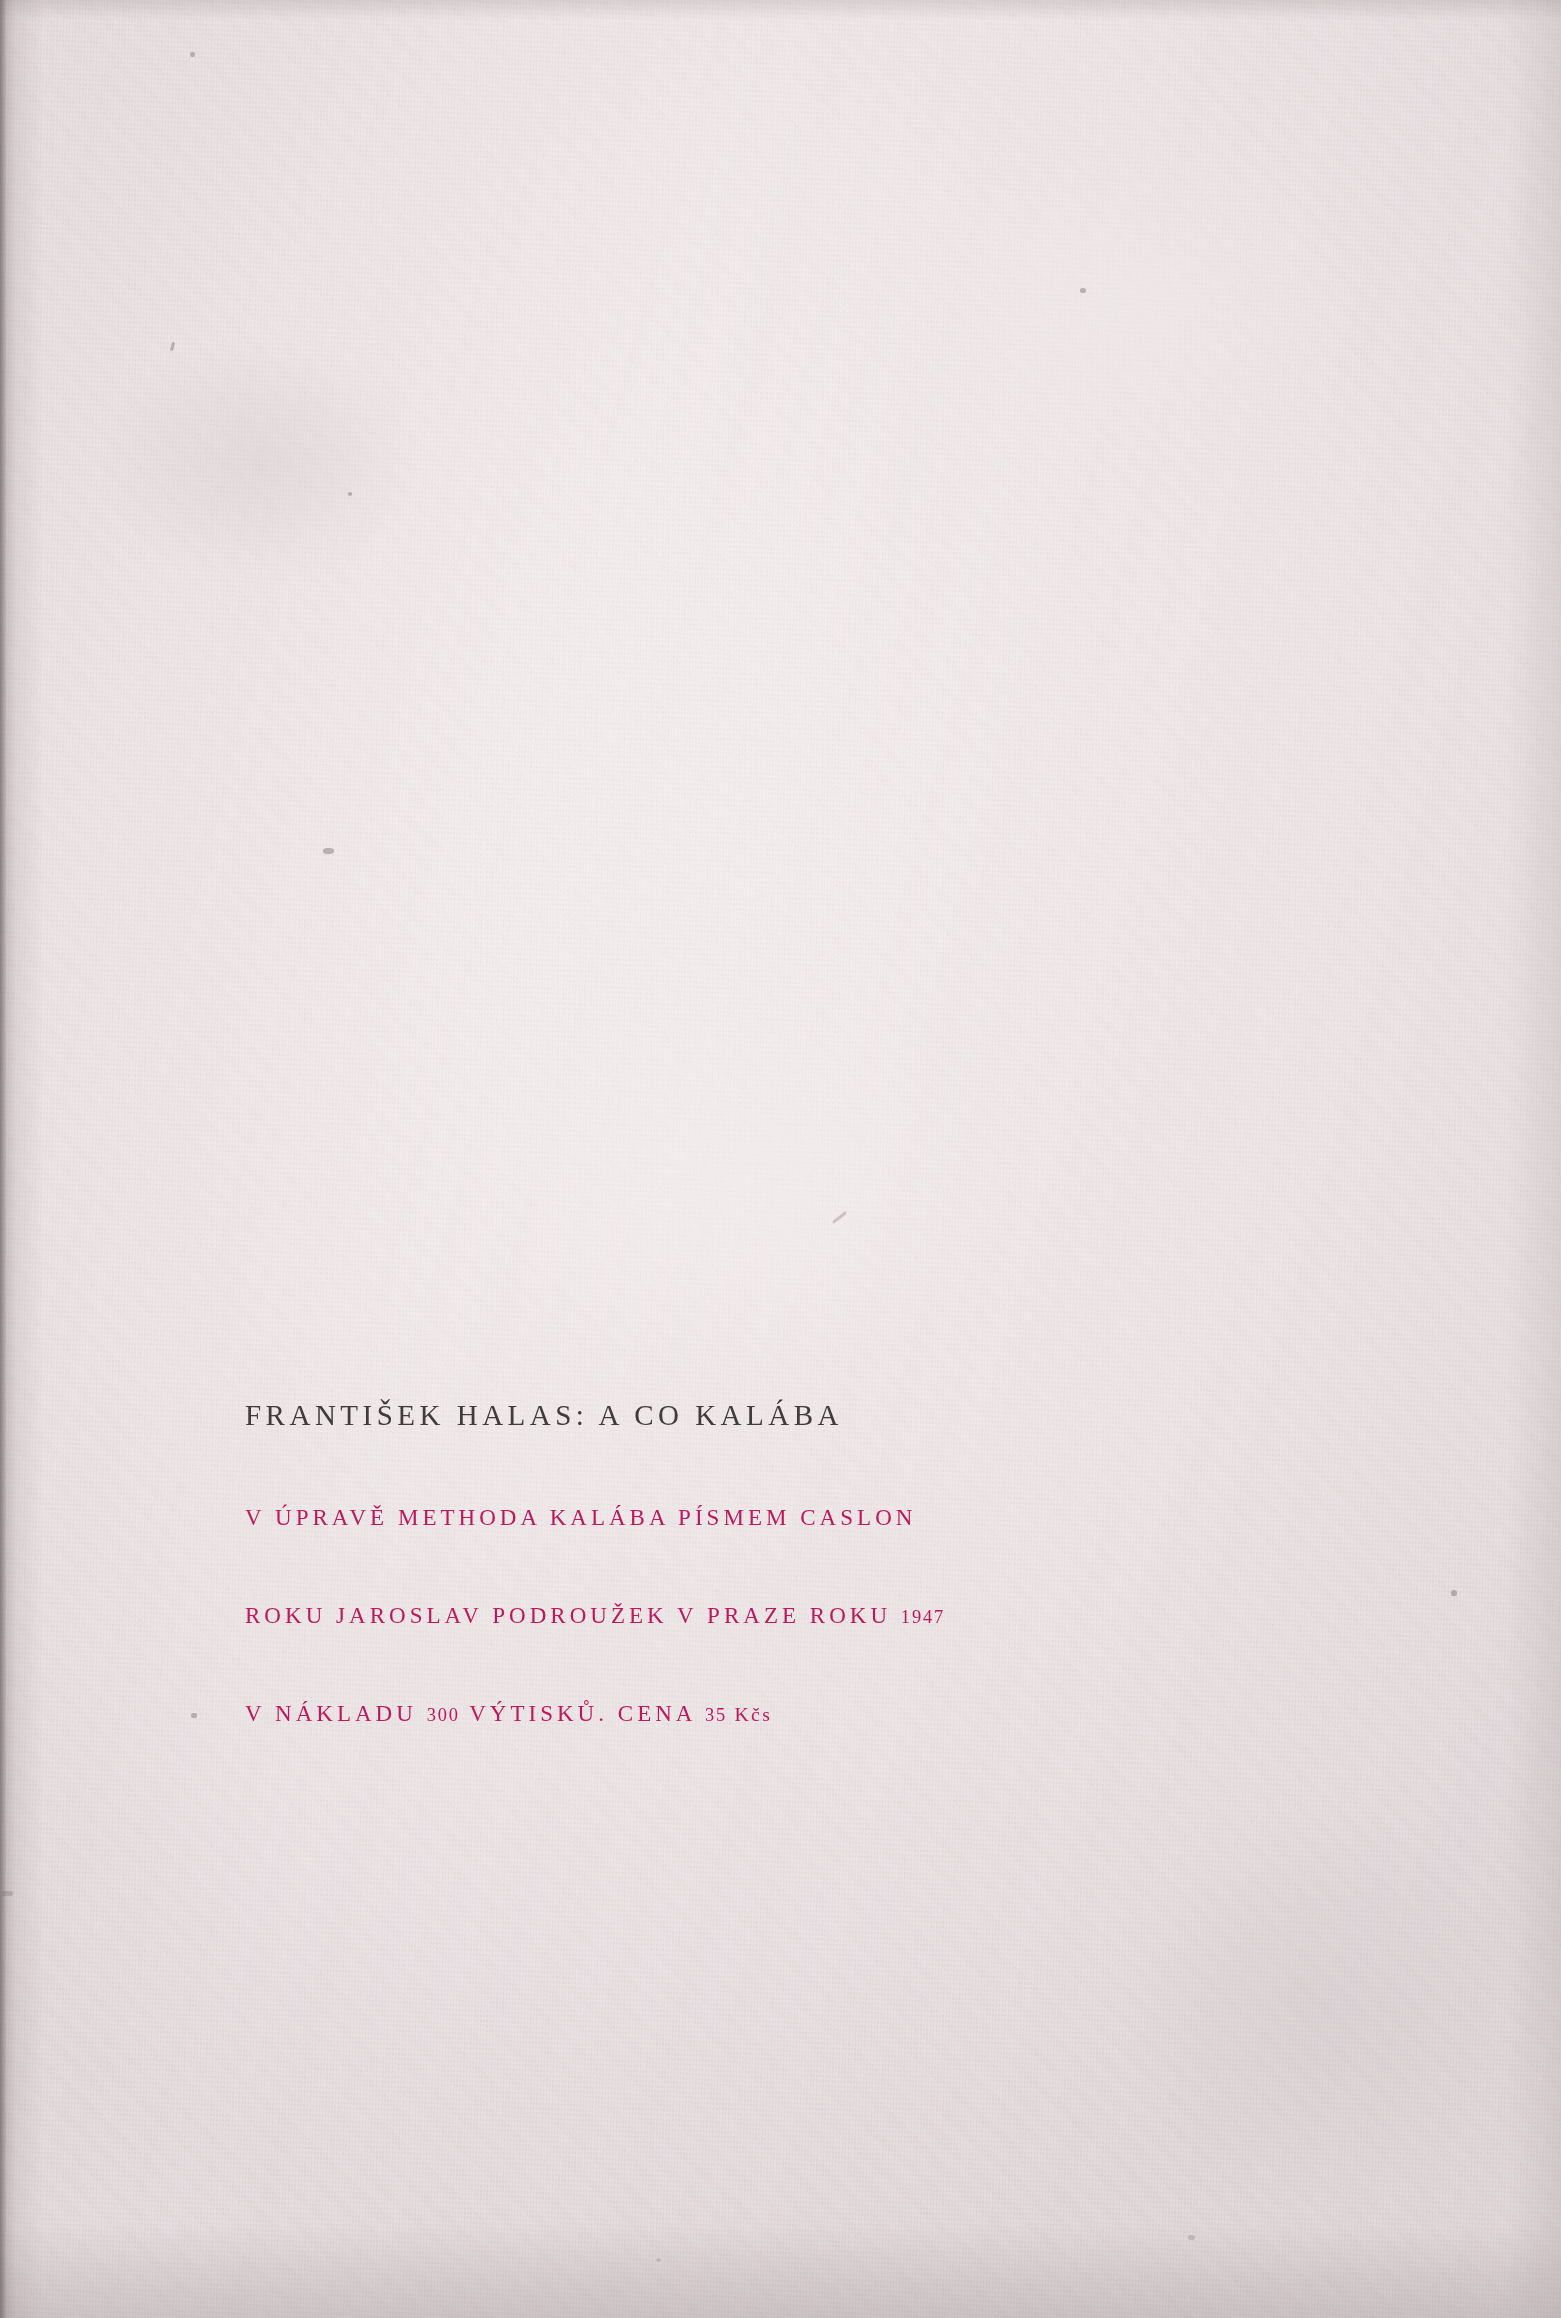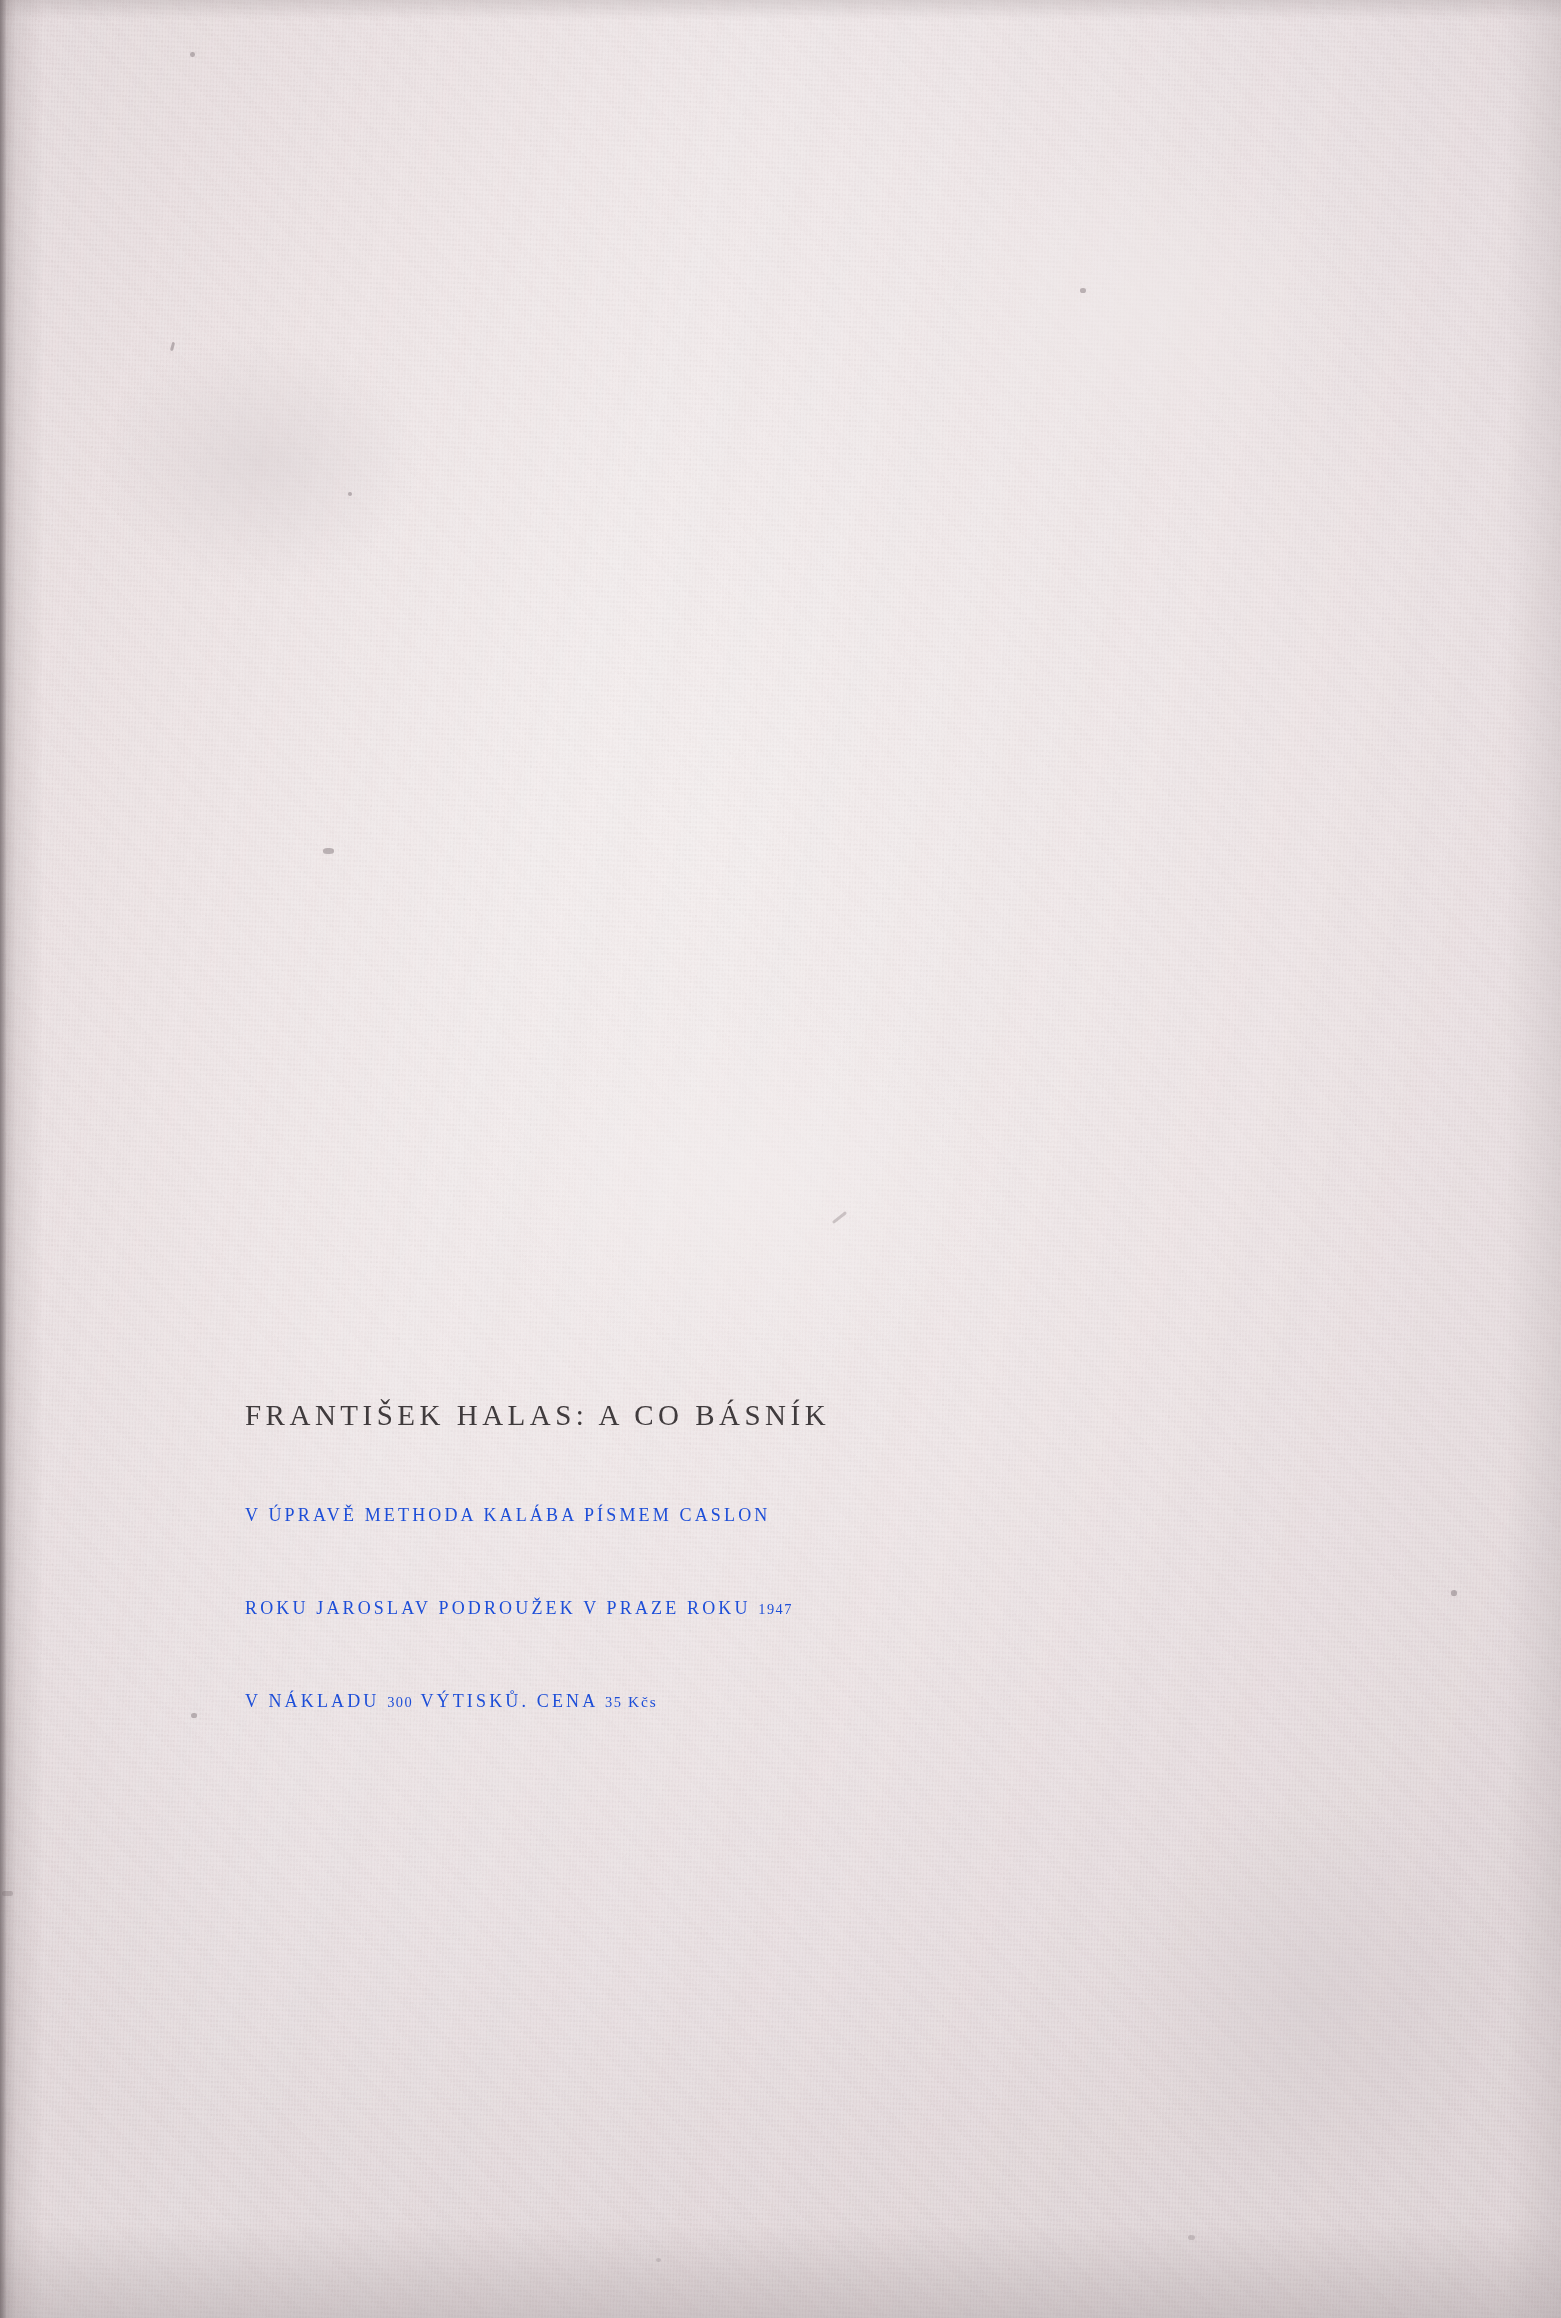--- a/index.html
+++ b/index.html
@@ -94,24 +94,24 @@
     letter-spacing: 0.16em;
     white-space: nowrap;
   }
   .line.title {
     font-size: 29px;
     letter-spacing: 0.155em;
     margin-bottom: 73px;
     color: #403b3d;
   }
   .line.sub {
-    font-size: 18px;
+    font-size: 23px;
     letter-spacing: 0.175em;
     margin-bottom: 72px;
-    color: #1d4ed8;
+    color: #be185d;
   }
   .line.sub:last-child { margin-bottom: 8px; }
   .num {
     font-size: 0.80em;
     letter-spacing: 0.10em;
     vertical-align: baseline;
   }
   .smallcase {
     font-size: 0.86em;
     letter-spacing: 0.12em;
@@ -147,21 +147,21 @@
   <div class="speck" style="left:323px; top:848px; width:11px; height:6.3px; border-radius:40%;"></div>
   <div class="speck" style="left:831px; top:1216px; width:17px; height:3.1px; border-radius:1.6px; transform:rotate(-38deg); opacity:.3;"></div>
   <div class="speck" style="left:1451px; top:1590px; width:6.3px; height:5.5px;"></div>
   <div class="speck" style="left:1.6px; top:1891px; width:11px; height:4.7px; border-radius:2.3px; opacity:.3;"></div>
   <div class="speck" style="left:191px; top:1713px; width:5.5px; height:4.7px;"></div>
   <div class="speck" style="left:1188px; top:2235px; width:7px; height:4.7px; opacity:.25;"></div>
   <div class="speck" style="left:656px; top:2258px; width:4.7px; height:3.9px; opacity:.22;"></div>
 
   <div class="colophon">
 
-    <div class="line title">FRANTIŠEK HALAS: A CO BÁSNÍK</div>
+    <div class="line title">FRANTIŠEK HALAS: A CO KALÁBA</div>
 
     <div class="line sub">V ÚPRAVĚ METHODA KALÁBA PÍSMEM CASLON</div>
 
 
     <div class="line sub">
       <span>ROKU JAROSLAV PODROUŽEK V PRAZE ROKU </span><span class="num">1947</span>
     </div>
 
     <div class="line sub">
       <span>V NÁKLADU </span><span class="num">300</span><span> VÝTISKŮ. CENA </span><span class="num">35</span><span class="smallcase"> Kčs</span>

